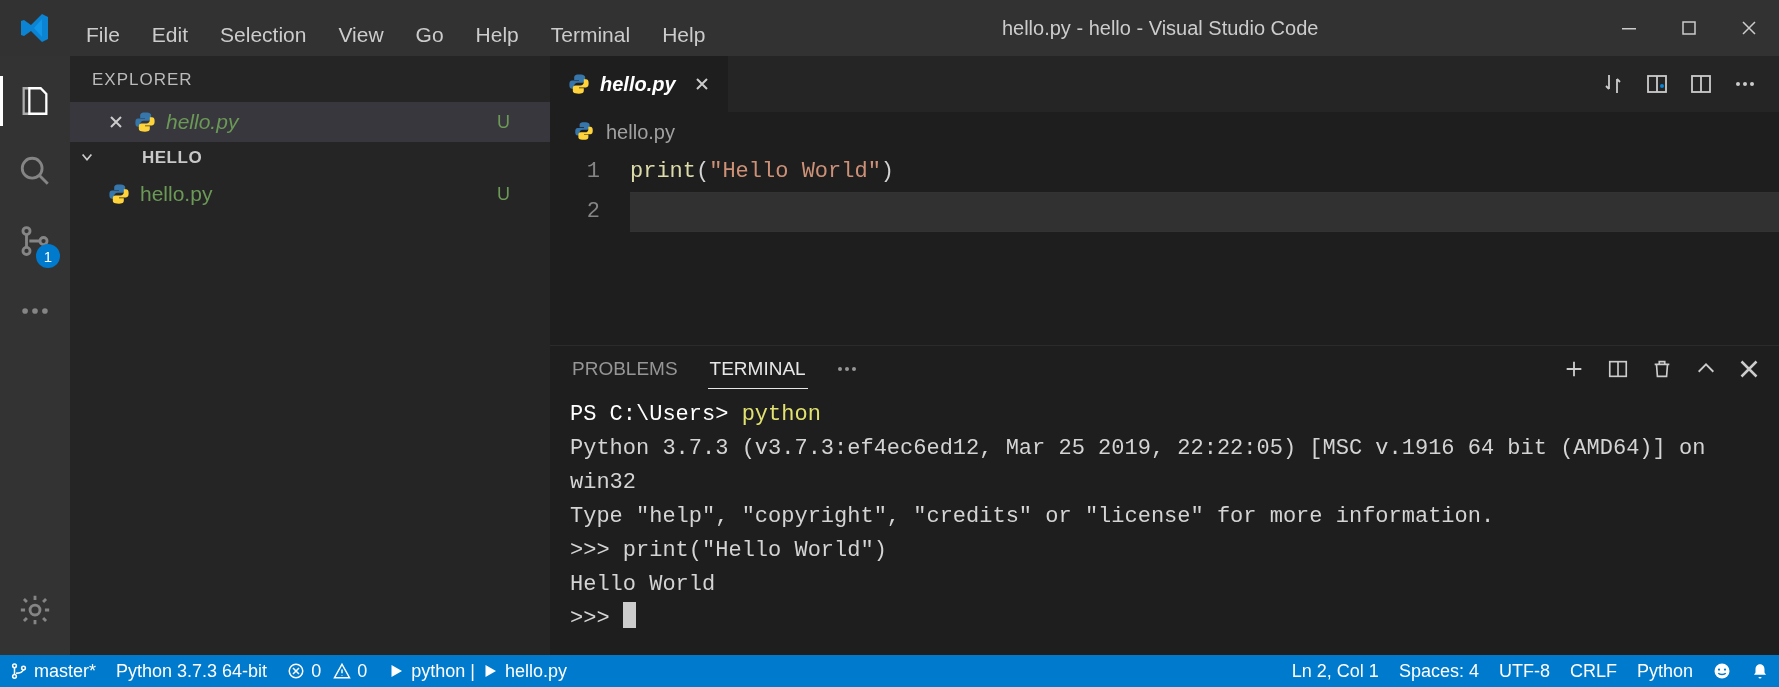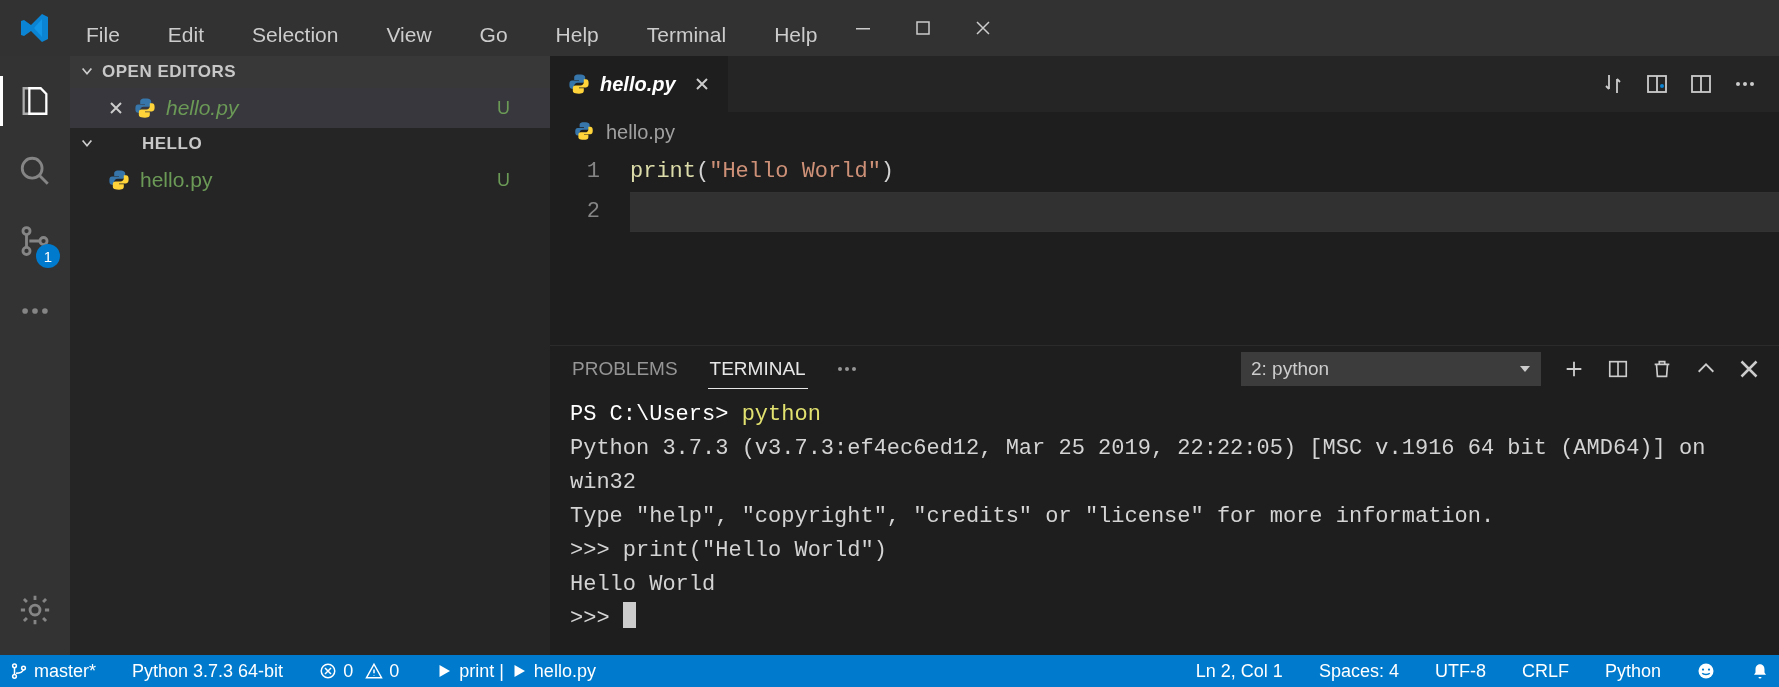--- a/index.html
+++ b/index.html
@@ -14,21 +14,21 @@
   }
   
   .title-bar {
     height: 56px;
     background: #323233;
     display: flex;
     align-items: center;
     color: #cccccc;
   }
   .logo-box { width: 70px; display:flex; align-items:center; justify-content:center; }
-  .menu-bar { display:flex; gap: 16px; margin-top: 14px; }
+  .menu-bar { display:flex; gap: 0; margin-top: 14px; }
   .menu-item { padding: 6px 16px; border-radius: 3px; font-size: 21px; }
   .title-text { flex:1; text-align:center; font-size: 20px; color:#cccccc; }
   .window-controls { display:flex; gap:0; }
   .win-btn { width: 60px; height: 40px; display:flex; align-items:center; justify-content:center; }
 
   
   .main { display:flex; height: calc(100% - 56px - 32px); }
 
   
   .activity-bar {
@@ -170,21 +170,21 @@
 
   
   .status-bar {
     height: 32px;
     background:#007acc;
     color:#fff;
     display:flex; align-items:center;
     font-size:18px;
     padding: 0 10px;
   }
-  .status-left, .status-right { display:flex; align-items:center; gap:36px;}
+  .status-left, .status-right { display:flex; align-items:center; gap:20px;}
   .status-right { margin-left:auto;text-align:center; }
   .sb-item { display:flex; align-items:center; gap:6px; }
 
   .py-icon {
     position:relative; width:22px; height:22px;
   }
 </style>
 </head>
 <body>
 
@@ -198,20 +198,21 @@
   <div class="menu-bar">
     <div class="menu-item">File</div>
     <div class="menu-item">Edit</div>
     <div class="menu-item">Selection</div>
     <div class="menu-item">View</div>
     <div class="menu-item">Go</div>
     <div class="menu-item">Help</div>
     <div class="menu-item">Terminal</div>
     <div class="menu-item">Help</div>
   </div>
+  <div class="title-text">hello.py - hello - Visual Studio Code</div>
   <div class="window-controls">
     <div class="win-btn">
         <svg width="16" height="16">
           <rect x="1" y="8" width="14" height="1.5" fill="#ccc"></rect>
         </svg>
       </div>
     <div class="win-btn">
         <svg width="16" height="16">
           <rect x="2" y="2" width="12" height="12" fill="none" stroke="#ccc" stroke-width="1.5"></rect>
         </svg>
@@ -257,26 +258,21 @@
     </div>
     <div class="activity-item activity-bottom">
       <svg width="34" height="34" viewBox="0 0 24 24" fill="none" stroke="#858585" stroke-width="2">
           <circle cx="12" cy="12" r="3.5"></circle>
           <path d="M12 2v3M12 19v3M4.2 4.2l2.1 2.1M17.7 17.7l2.1 2.1M2 12h3M19 12h3M4.2 19.8l2.1-2.1M17.7 6.3l2.1-2.1"></path>
         </svg>
     </div>
   </div>
 
   <div class="side-bar">
-    <div class="section-header">
-      <svg class="chev" width="14" height="14" viewBox="0 0 16 16">
-          <path d="M4 3l6 5-6 5" fill="none" stroke="#ccc" stroke-width="2"></path>
-        </svg>
-      <span>OPEN EDITORS</span>
-    </div>
+    <div class="side-bar-title">EXPLORER</div>
     <div class="row active">
       <svg width="16" height="16" viewBox="0 0 16 16">
           <path d="M3 3l10 10M13 3L3 13" stroke="#ccc" stroke-width="2"></path>
         </svg>
       <span class="py-icon">
         <svg width="22" height="22" viewBox="0 0 32 32">
             <path fill="#3776AB" d="M16 2c-7 0-7 3-7 5v3h7v1H6c-3 0-4 2-4 6s1 6 4 6h3v-4c0-3 2-5 5-5h7c2 0 4-1 4-4V7c0-2 0-5-9-5z"></path>
             <path fill="#FFD43B" d="M16 30c7 0 7-3 7-5v-3h-7v-1h10c3 0 4-2 4-6s-1-6-4-6h-3v4c0 3-2 5-5 5h-7c-2 0-4 1-4 4v3c0 2 0 5 9 5z"></path>
           </svg>
       </span>
@@ -368,26 +364,20 @@
         <div class="panel-tab">PROBLEMS</div>
         <div class="panel-tab active">TERMINAL</div>
         <span>
             <svg width="22" height="22" fill="#969696">
               <circle cx="4" cy="11" r="2"></circle>
               <circle cx="11" cy="11" r="2"></circle>
               <circle cx="18" cy="11" r="2"></circle>
             </svg>
           </span>
         <div class="panel-right">
-          <div class="term-select">
-            <span>2: python</span>
-            <svg width="12" height="12" viewBox="0 0 12 12">
-                <path d="M1 3l5 6 5-6z" fill="#ccc"></path>
-              </svg>
-          </div>
           <span>
               <svg width="22" height="22" viewBox="0 0 24 24" stroke="#ccc" stroke-width="2">
                 <path d="M12 4v16M4 12h16"></path>
               </svg>
             </span>
           <span>
               <svg width="22" height="22" viewBox="0 0 24 24" fill="none" stroke="#ccc" stroke-width="1.8">
                 <rect x="3" y="4" width="18" height="16"></rect>
                 <path d="M12 4v16"></path>
               </svg>
@@ -440,21 +430,21 @@
       <svg width="18" height="18" viewBox="0 0 24 24" fill="none" stroke="#fff" stroke-width="2" style="margin-left:6px;">
           <path d="M12 3l10 18H2z"></path>
           <path d="M12 10v5M12 18v.5"></path>
         </svg>
       <span>0</span>
     </div>
     <div class="sb-item">
       <svg width="18" height="18" viewBox="0 0 24 24" fill="#fff">
           <path d="M6 4l14 8-14 8z"></path>
         </svg>
-      <span>print | </span>
+      <span>python | </span>
       <svg width="18" height="18" viewBox="0 0 24 24" fill="#fff">
           <path d="M6 4l14 8-14 8z"></path>
         </svg>
       <span>hello.py</span>
     </div>
   </div>
   <div class="status-right">
     <div class="sb-item">Ln 2, Col 1</div>
     <div class="sb-item">Spaces: 4</div>
     <div class="sb-item">UTF-8</div>

